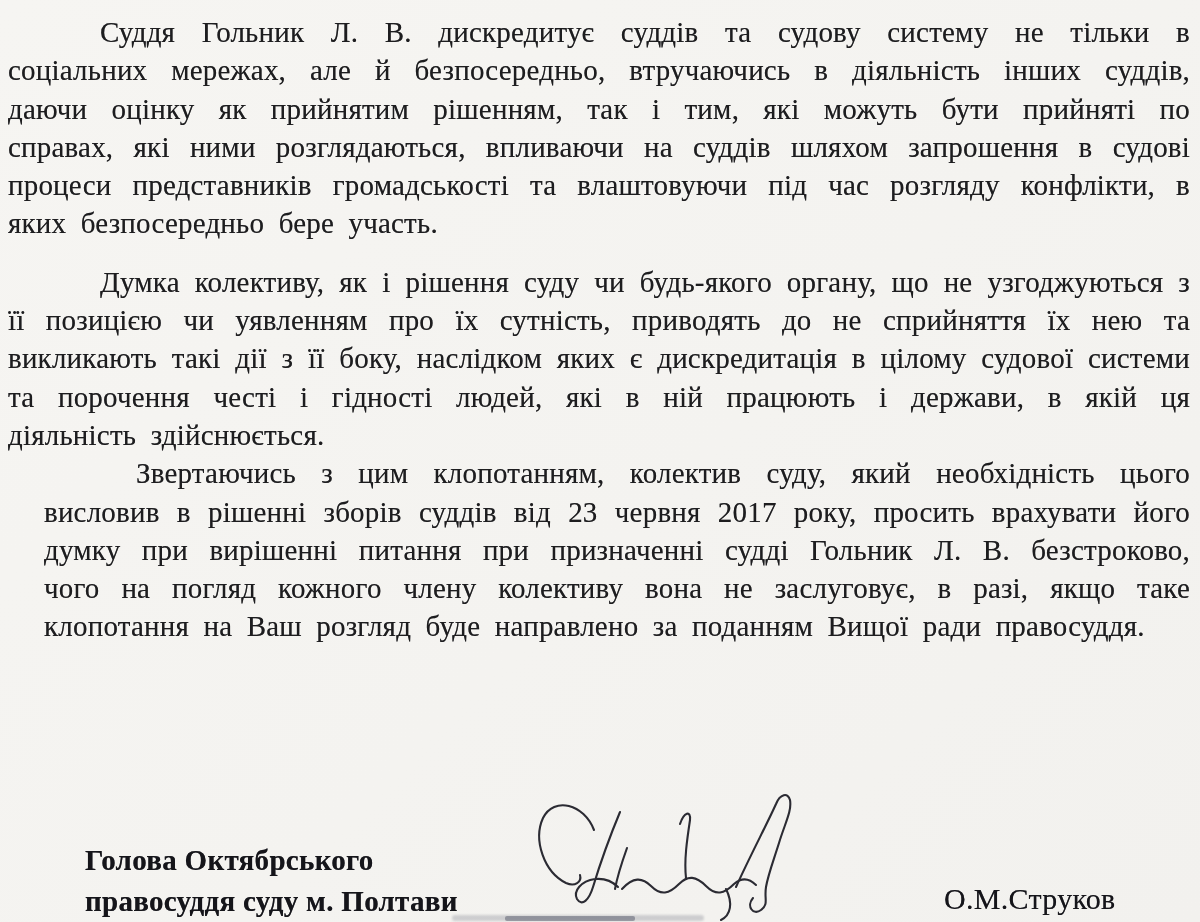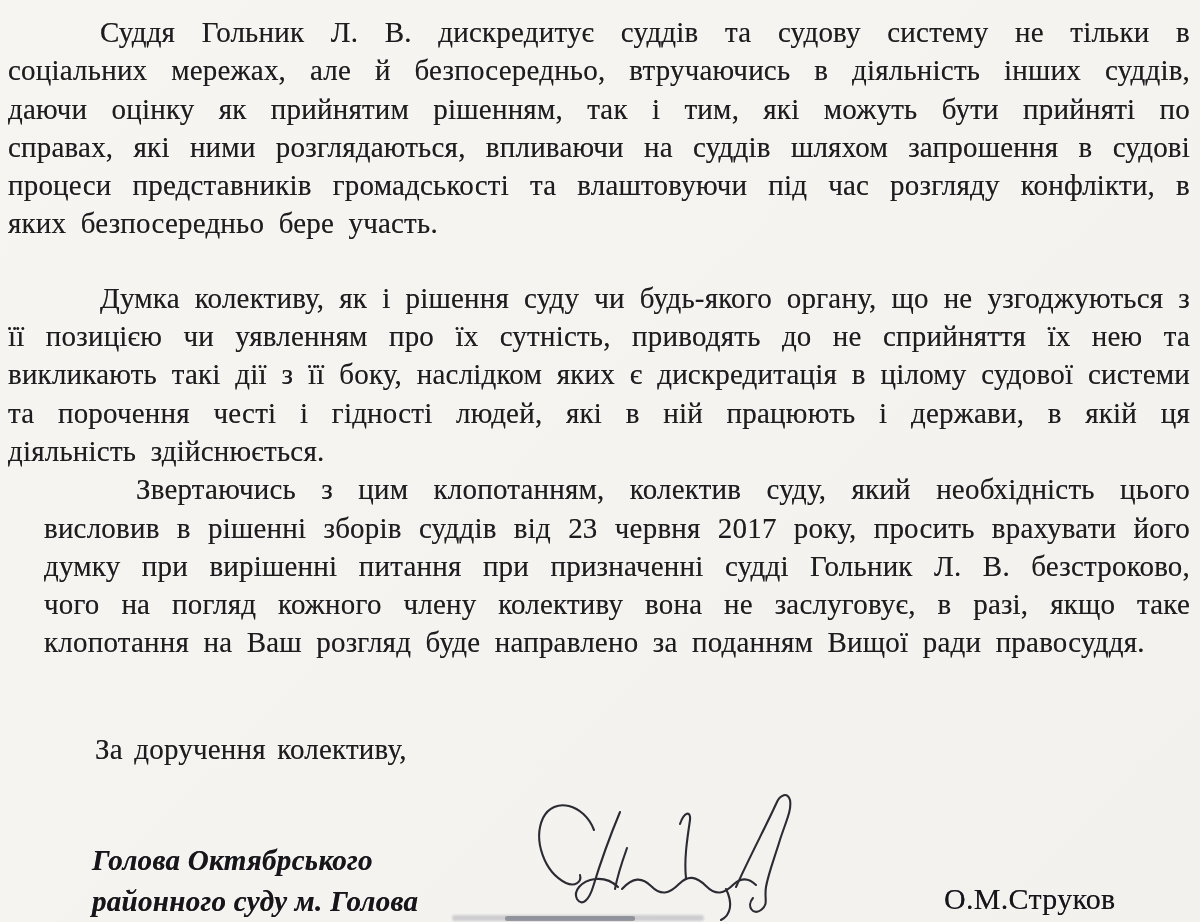--- a/index.html
+++ b/index.html
@@ -20,41 +20,40 @@
   .body-par {
     margin: 0;
     font-size: 29px;
     line-height: 38.3px;
     text-align: justify;
     text-indent: 92px;
     word-spacing: 7px;
     letter-spacing: 0.2px;
     text-shadow: 0 0 0.45px rgba(20,20,25,0.55);
   }
-  .p2 { margin-top: 36px; }
+  .p2 { margin-top: 20px; }
   .p3 { margin-top: 0; margin-left: 36px; }
   .closing {
     margin: 68px 0 0 0;
     font-size: 29px;
     line-height: 38px;
     text-indent: 87px;
     word-spacing: 4px;
     letter-spacing: 0.2px;
     text-shadow: 0 0 0.45px rgba(20,20,25,0.55);
   }
   .sig-title {
     position: absolute;
-    left: 92px; top: 840px;
+    left: 85px; top: 840px;
     font-weight: 700;
     font-size: 29px;
     line-height: 41px;
     letter-spacing: 0.3px;
     color: #15151a;
     text-shadow: 0 0 0.5px rgba(10,10,20,0.6);
-    font-style: italic;
   }
   .sig-name {
     position: absolute;
     left: 944px; top: 882px;
     font-weight: 400;
     font-size: 30px;
     letter-spacing: 0.3px;
     color: #15151a;
     text-shadow: 0 0 0.5px rgba(10,10,20,0.6);
     white-space: nowrap;
@@ -92,25 +91,24 @@
 <body>
 
 <div class="page">
 
   <p class="body-par p1">Суддя Гольник Л. В. дискредитує суддів та судову систему не тільки в соціальних мережах, але й безпосередньо, втручаючись в діяльність інших суддів, даючи оцінку як прийнятим рішенням, так і тим, які можуть бути прийняті по справах, які ними розглядаються, впливаючи на суддів шляхом запрошення в судові процеси представників громадськості та влаштовуючи під час розгляду конфлікти, в яких безпосередньо бере участь.</p>
 
   <p class="body-par p2">Думка колективу, як і рішення суду чи будь-якого органу, що не узгоджуються з її позицією чи уявленням про їх сутність, приводять до не сприйняття їх нею та викликають такі дії з її боку, наслідком яких є дискредитація в цілому судової системи та порочення честі і гідності людей, які в ній працюють і держави, в якій ця діяльність здійснюється.</p>
 
   <p class="body-par p3">Звертаючись з цим клопотанням, колектив суду, який необхідність цього висловив в рішенні зборів суддів від 23 червня 2017 року, просить врахувати його думку при вирішенні питання при призначенні судді Гольник Л. В. безстроково, чого на погляд кожного члену колективу вона не заслуговує, в разі, якщо таке клопотання на Ваш розгляд буде направлено за поданням Вищої ради правосуддя.</p>
 
-  <p class="closing">За доручення колективу,</p>
 
   <div class="sig-title">
     <div>Голова Октябрського</div>
-    <div>районного суду м. Голова</div>
+    <div>правосуддя суду м. Полтави</div>
   </div>
 
   <svg class="signature" viewBox="0 0 340 132" aria-hidden="true">
 
     <path d="M 64 40 C 54 14 24 6 13 28 C 3 50 14 82 36 93 C 45 97 52 92 50 85"></path>
 
     <path d="M 90 22 C 80 46 70 74 63 97 C 59 110 52 117 47 109 C 43 101 51 91 65 89 C 75 88 83 92 88 97"></path>
     <path d="M 97 58 C 92 72 87 88 85 99"></path>
 
     <path d="M 150 34 C 154 22 161 20 160 30 C 157 50 154 70 156 88"></path>

